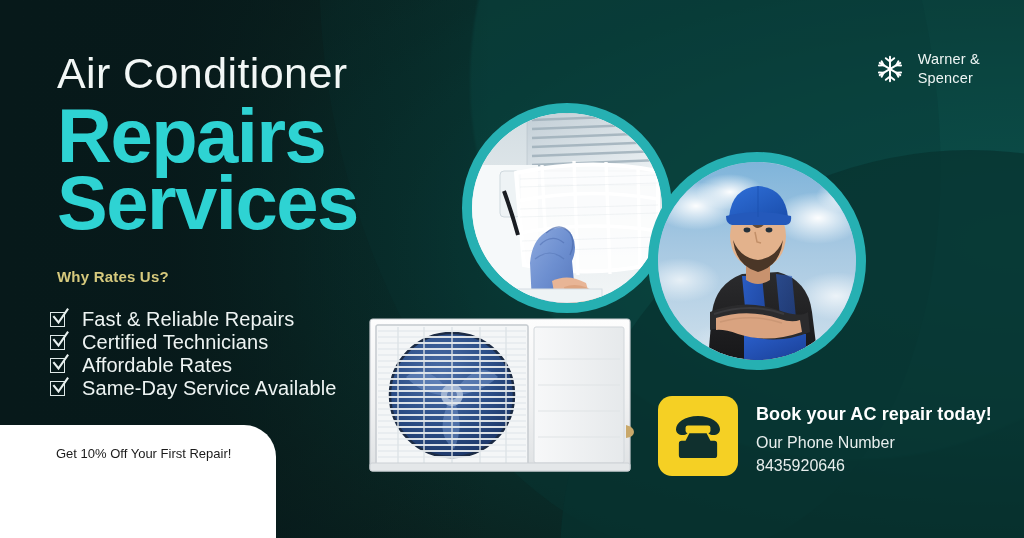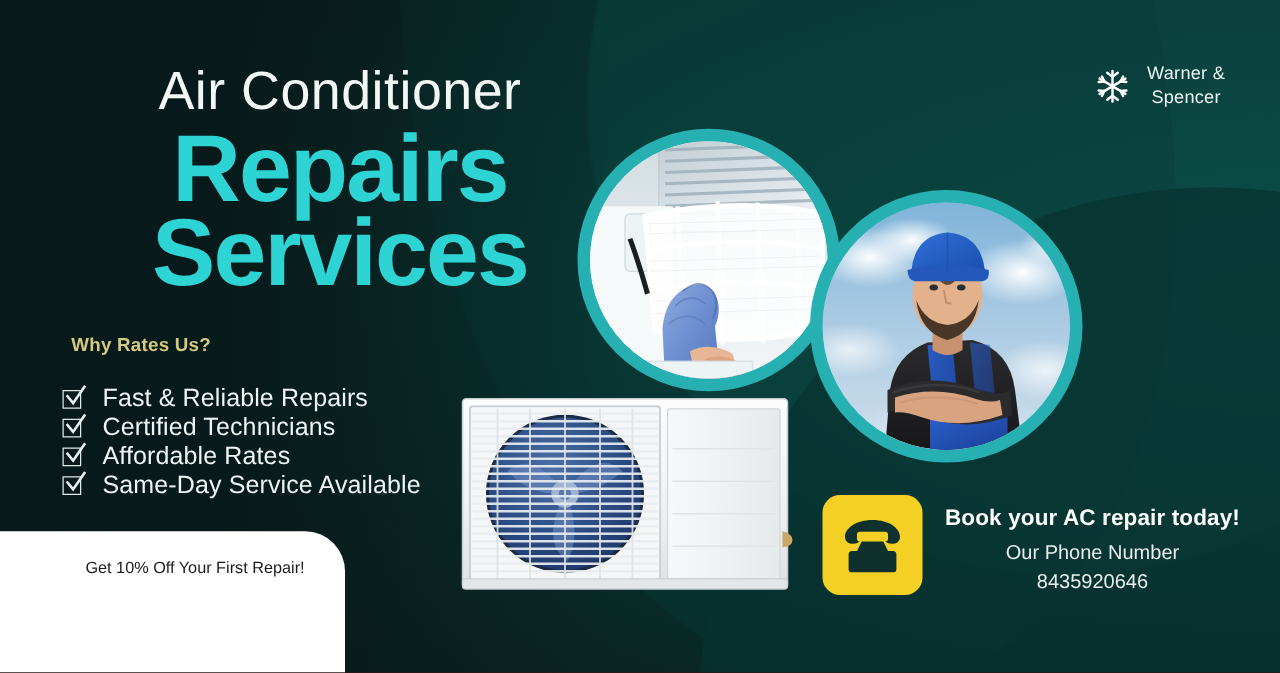--- a/index.html
+++ b/index.html
@@ -4,21 +4,20 @@
 <style>
   html,body{margin:0;padding:0;background:#111;}
   *{box-sizing:border-box;}
 
   .banner{
     position:relative;
     width:1024px;height:538px;
     overflow:hidden;
     font-family:"Liberation Sans","DejaVu Sans",sans-serif;
     background:#7f1d1d;
-    text-align:center;
   }
 
   
   .bg-base{
     position:absolute;inset:0;
     background:
       radial-gradient(130% 110% at 100% 45%, #0c5450 0%, #0a423e 26%, #08302d 46%, #0a2421 66%, #07191a 86%, #061416 100%);
   }
   .bg-swoosh-a{
     position:absolute;

